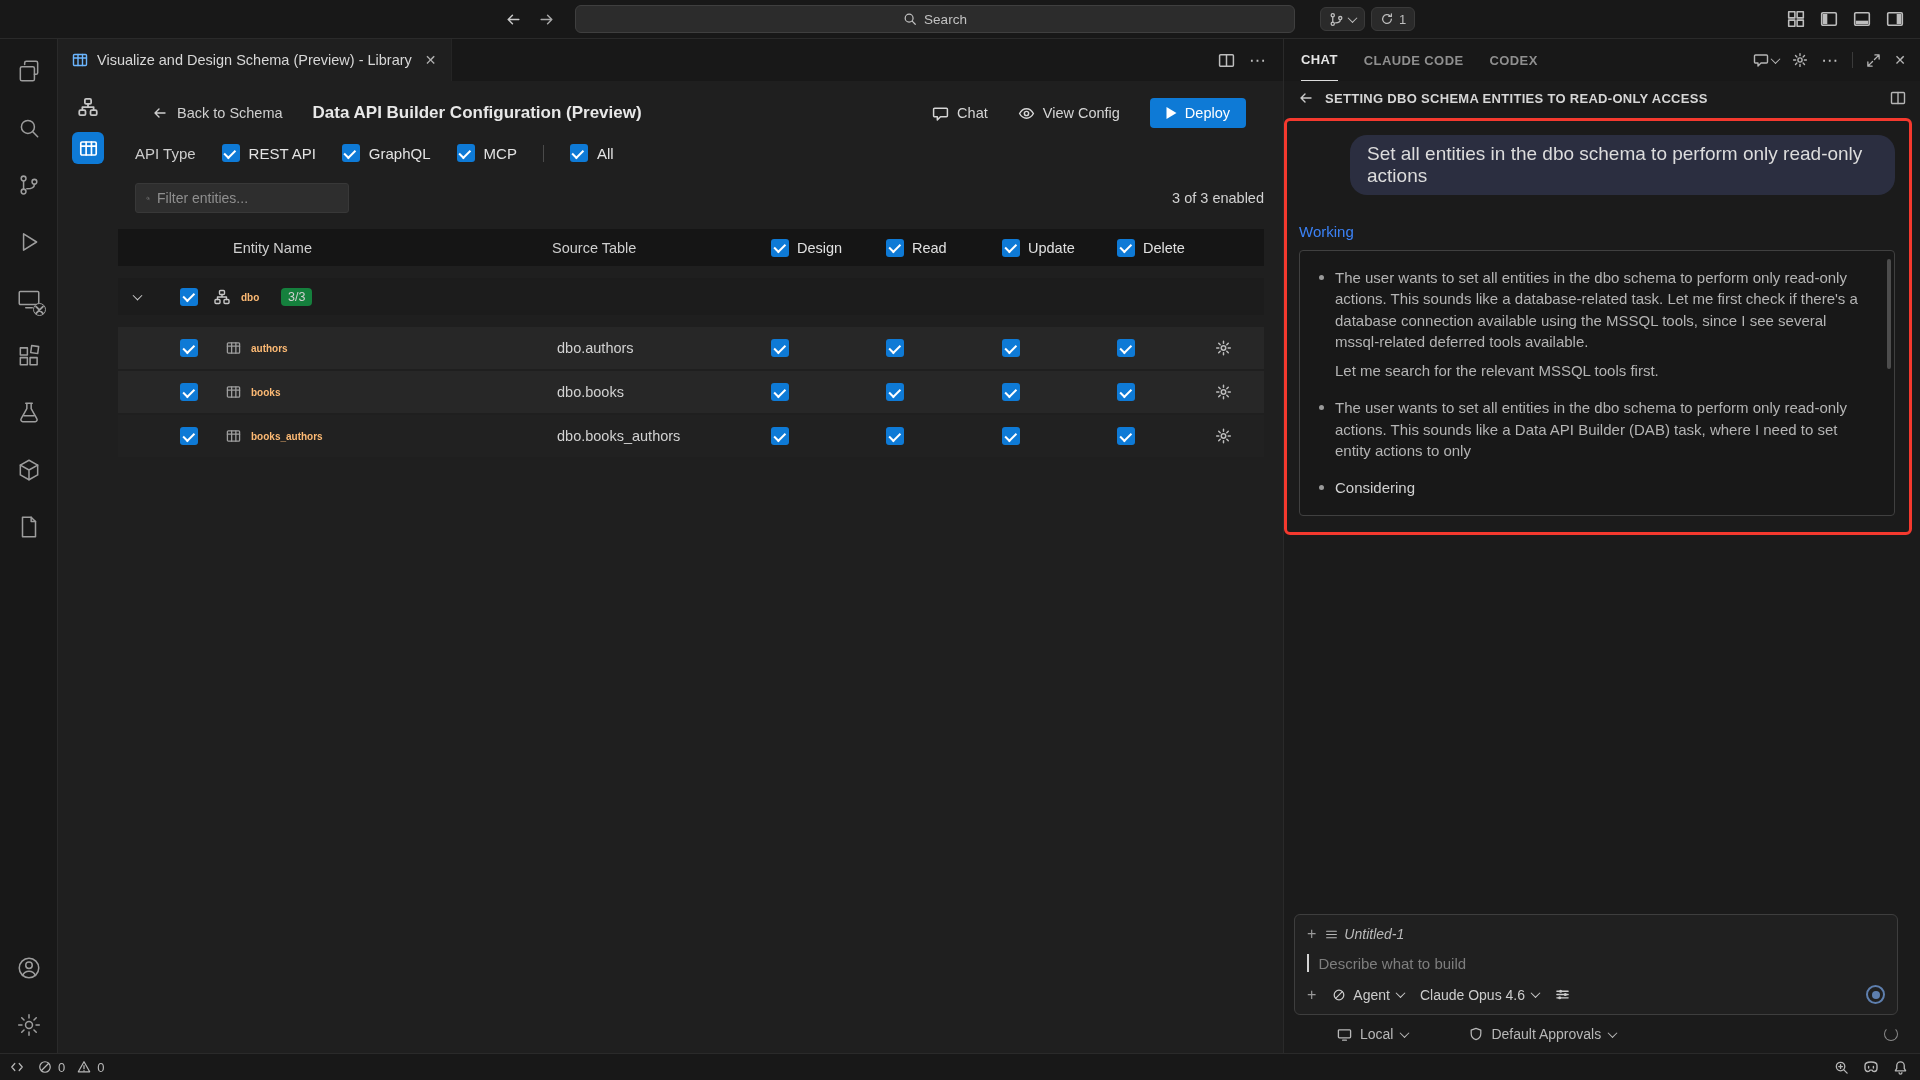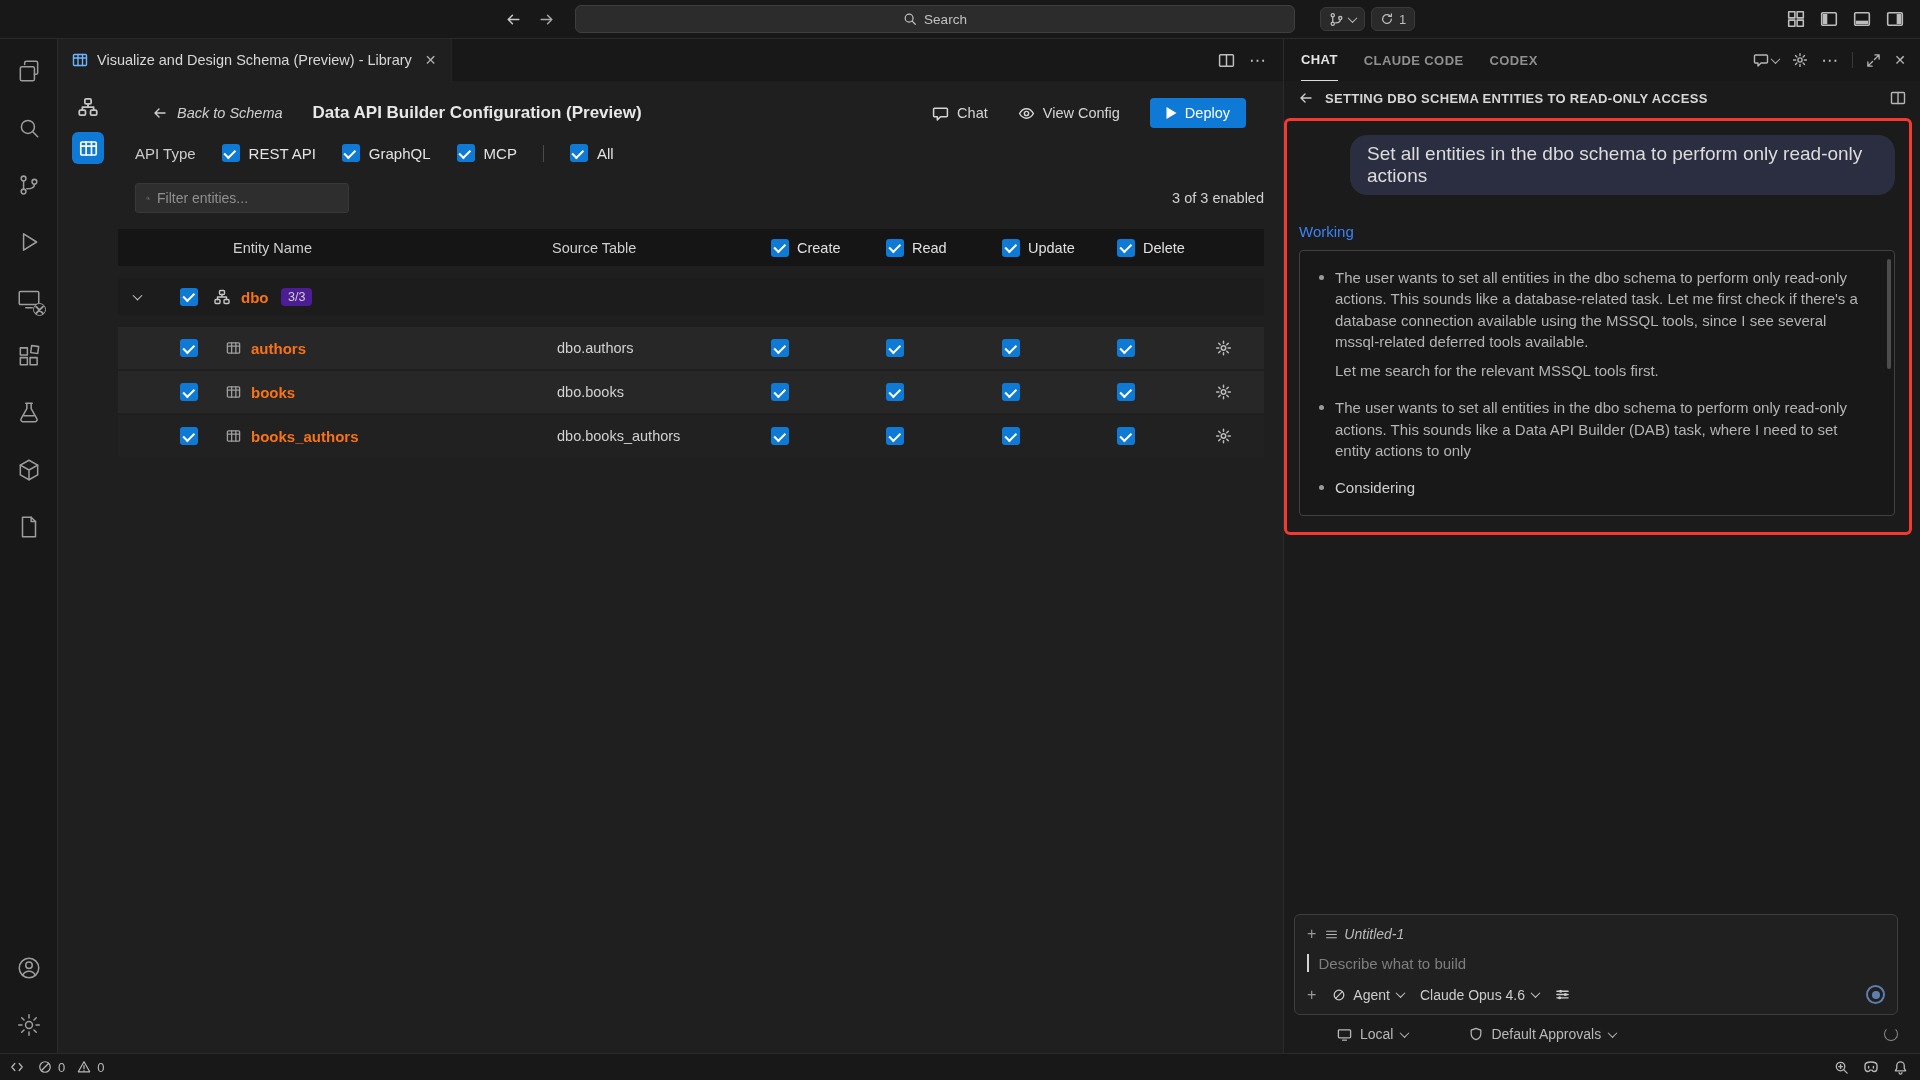--- a/index.html
+++ b/index.html
@@ -47,21 +47,21 @@
   .tab-actions { margin-left:auto; display:flex; align-items:center; gap:14px; padding-right:16px; color:#bdbdbd; }
   .ellip { font-size:17px; letter-spacing:1px; color:#bdbdbd; }
 
   .editor-body { flex:1; display:flex; min-height:0; }
   .strip { width:60px; display:flex; flex-direction:column; align-items:center; padding-top:10px; gap:9px; }
   .strip-btn { width:32px; height:32px; display:flex; align-items:center; justify-content:center; color:#c6c6c6; border-radius:6px; }
   .strip-btn.selected { background:#0e7ad6; color:#ffffff; }
 
   .content { flex:1; padding-right:19px; min-width:0; }
   .page-head { margin:14px 0 0 0; height:36px; display:flex; align-items:center; padding:0 18px 0 34px; }
-  .back-btn { display:flex; align-items:center; gap:9px; color:#cfcfcf; font-size:14.5px; margin-right:30px;font-style:italic; }
+  .back-btn { display:flex; align-items:center; gap:9px; color:#cfcfcf; font-size:14.5px; margin-right:30px; }
   .page-title { font-size:17px; font-weight:700; color:#e8e8e8; }
   .head-actions { margin-left:auto; display:flex; align-items:center; gap:30px; }
   .txt-btn { display:flex; align-items:center; gap:8px; color:#d6d6d6; font-size:14.5px; }
   .primary-btn { display:flex; align-items:center; gap:8px; background:#0e7ad6; color:#fff; font-size:14.5px;
       padding:7px 16px; border-radius:4px; }
 
   .api-row { margin-top:8px; height:28px; display:flex; align-items:center; gap:26px; padding-left:17px; }
   .api-label { color:#cccccc; }
   .opt { display:flex; align-items:center; gap:9px; color:#e3e3e3; }
   .vsep { width:1px; height:17px; background:#4a4a4a; }
@@ -82,23 +82,23 @@
   .t-head, .t-group, .t-row { position:relative; }
   .t-head { height:37px; background:#151515; margin-bottom:12px; }
   .t-group { height:37px; background:#1c1c1c; margin-bottom:12px; }
   .t-row { height:42px; }
   .t-row.odd { background:#272727; }
   .t-row.even { background:#212121; }
   .t-row + .t-row { margin-top:2px; }
   .cell { position:absolute; top:50%; transform:translateY(-50%); display:flex; align-items:center; gap:8px; white-space:nowrap; }
   .hdr-label { color:#cfcfcf; font-size:14.5px; }
   .col-label { color:#e0e0e0; font-size:14.5px; }
-  .ename { color:#f97316; font-weight:700; font-size:15px; }
+  .ename { color:#fdba74; font-weight:700; font-size:10px; }
   .esrc { color:#d2d2d2; font-size:14.5px; }
-  .badge { background:#4c1d95; color:#cfcfcf; font-size:12.5px; border-radius:4px; padding:2px 7px; }
+  .badge { background:#15803d; color:#cfcfcf; font-size:12.5px; border-radius:4px; padding:2px 7px; }
   .icon-btn { color:#bdbdbd; display:flex; align-items:center; }
 
   
   .panel { width:637px; background:#1b1b1b; border-left:1px solid #2a2a2a; display:flex; flex-direction:column; min-height:0; }
   .panel-tabs { height:42px; background:#181818; display:flex; align-items:stretch; padding-left:17px; gap:26px; }
   .ptab { display:flex; align-items:center; font-size:13px; font-weight:600; letter-spacing:.4px; color:#8f8f8f; }
   .ptab.active { color:#e5e5e5; border-bottom:1px solid #dcdcdc; }
   .ptab-actions { margin-left:auto; display:flex; align-items:center; gap:13px; padding-right:14px; color:#b5b5b5; }
   .pt-sep { width:1px; height:16px; background:#3a3a3a; }
 
@@ -399,21 +399,21 @@
             </div>
             <span class="summary">3 of 3 enabled</span>
           </div>
 
           <div class="table">
             <div class="t-head">
               <span class="cell hdr-label" style="left:115px">Entity Name</span>
               <span class="cell hdr-label" style="left:434px">Source Table</span>
               <span class="cell" style="left:653px">
                   <span class="cb"></span>
-                  <span class="col-label">Create</span>
+                  <span class="col-label">Design</span>
                 </span>
               <span class="cell" style="left:768px">
                   <span class="cb"></span>
                   <span class="col-label">Read</span>
                 </span>
               <span class="cell" style="left:884px">
                   <span class="cb"></span>
                   <span class="col-label">Update</span>
                 </span>
               <span class="cell" style="left:999px">

